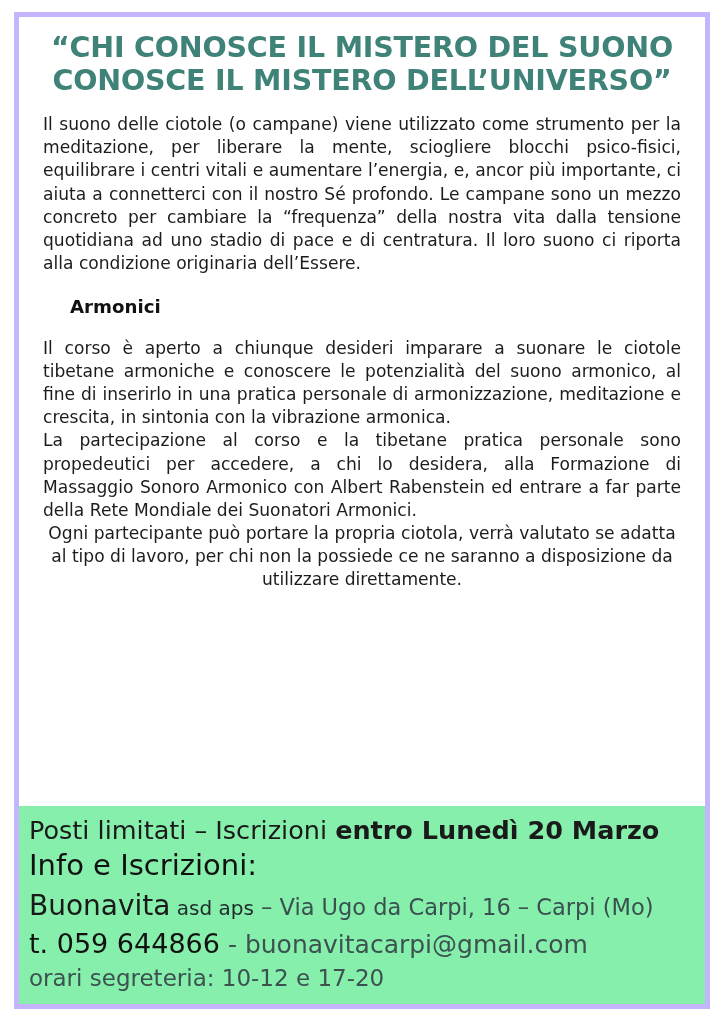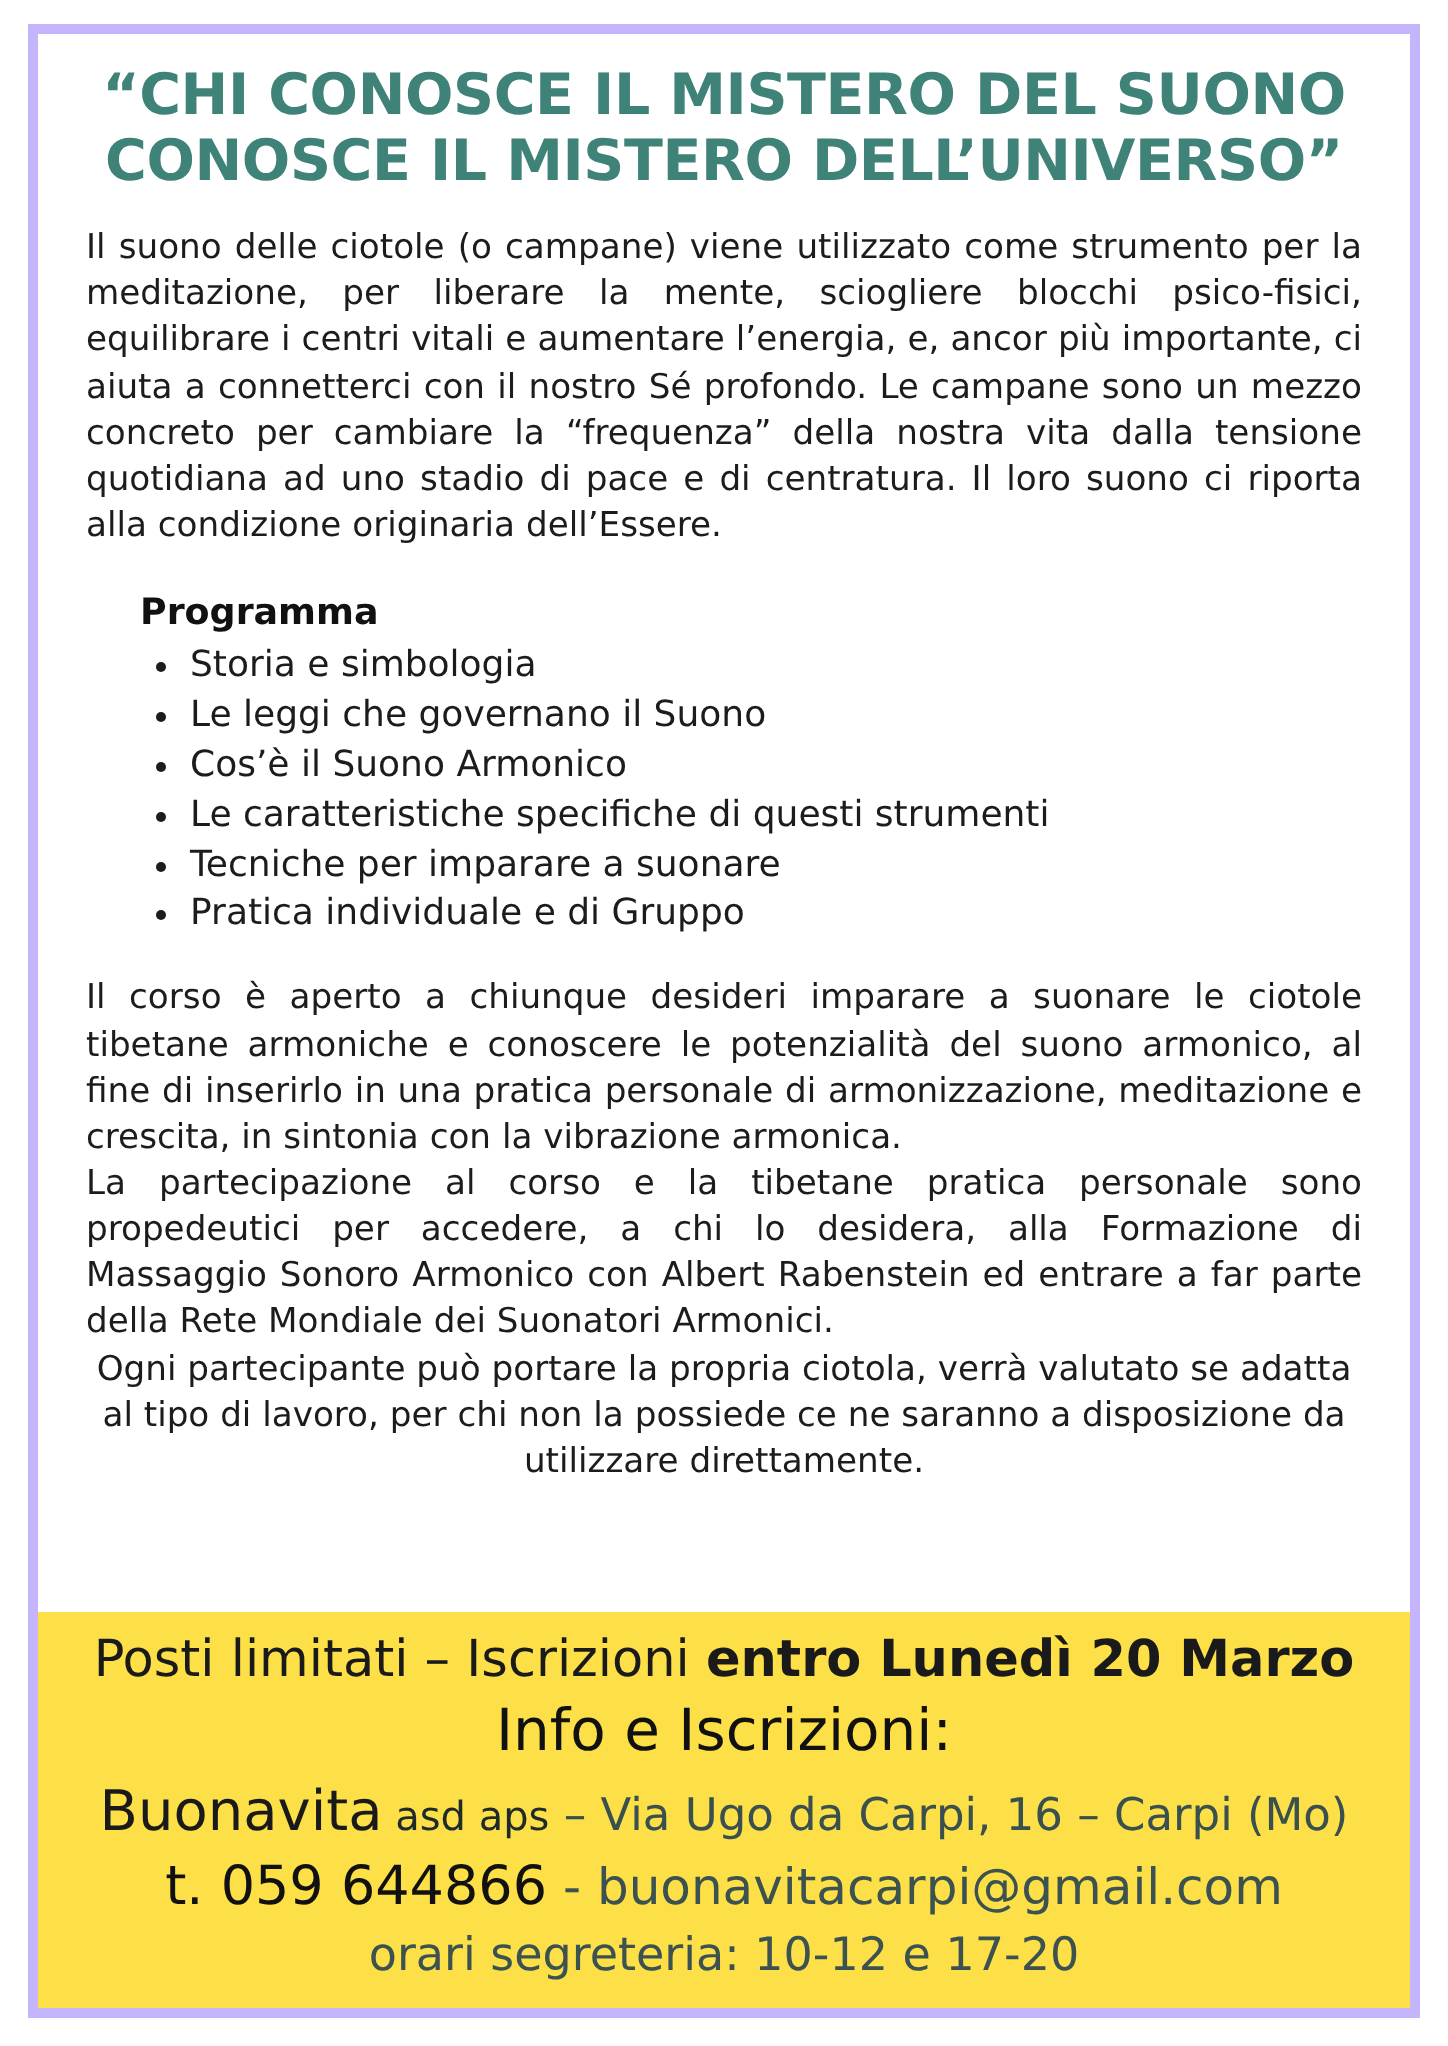--- a/index.html
+++ b/index.html
@@ -93,22 +93,22 @@
     font-size: 17.1px;
     line-height: 1.355;
     text-align: justify;
     text-justify: inter-word;
     margin: 0;
   }
   .para-last { text-align: center; }
   
   .footer {
     flex: 0 0 auto;
-    background: #fde047;
-    text-align: center;
+    background: #86efac;
+    text-align: left;
     padding: 8px 10px 12px 10px;
     box-sizing: border-box;
   }
   .f-line1 {
     font-size: 25.5px;
     line-height: 1.28;
     color: #1a1a1a;
     white-space: nowrap;
   }
   .f-line1 .bold { font-weight: bold; }
@@ -166,29 +166,21 @@
     <div class="header">
       <div class="title-line">“CHI CONOSCE IL MISTERO DEL SUONO</div>
       <div class="title-line">CONOSCE IL MISTERO DELL’UNIVERSO”</div>
     </div>
 
     <div class="body-area">
 
       <p class="para">Il suono delle ciotole (o campane) viene utilizzato come strumento per la meditazione, per liberare la mente, sciogliere blocchi psico-fisici, equilibrare i centri vitali e aumentare l’energia, e, ancor più importante, ci aiuta a connetterci con il nostro Sé profondo. Le campane sono un mezzo concreto per cambiare la “frequenza” della nostra vita dalla tensione quotidiana ad uno stadio di pace e di centratura. Il loro suono ci riporta alla condizione originaria dell’Essere.</p>
 
       <div class="prog-wrap">
-        <div class="prog-heading">Programma</div>
-        <ul class="prog-list">
-          <li>Storia e simbologia</li>
-          <li>Le leggi che governano il Suono</li>
-          <li>Cos’è il Suono Armonico</li>
-          <li>Le caratteristiche specifiche di questi strumenti</li>
-          <li>Tecniche per imparare a suonare</li>
-          <li>Pratica individuale e di Gruppo</li>
-        </ul>
+        <div class="prog-heading">Armonici</div>
       </div>
 
       <div class="para-block2">
         <p class="para-tight">Il corso è aperto a chiunque desideri imparare a suonare le ciotole tibetane armoniche e conoscere le potenzialità del suono armonico, al fine di inserirlo in una pratica personale di armonizzazione, meditazione e crescita,  in sintonia con la vibrazione armonica.</p>
         <p class="para-tight">La partecipazione al corso e la tibetane pratica personale sono propedeutici per accedere, a chi lo desidera, alla Formazione di Massaggio Sonoro Armonico con Albert Rabenstein ed entrare a far parte della Rete Mondiale dei Suonatori Armonici.</p>
         <p class="para-tight para-last">Ogni partecipante può portare la propria ciotola, verrà valutato se adatta al tipo di lavoro, per chi non la possiede ce ne saranno a disposizione da utilizzare direttamente.</p>
       </div>
 
     </div>
 

